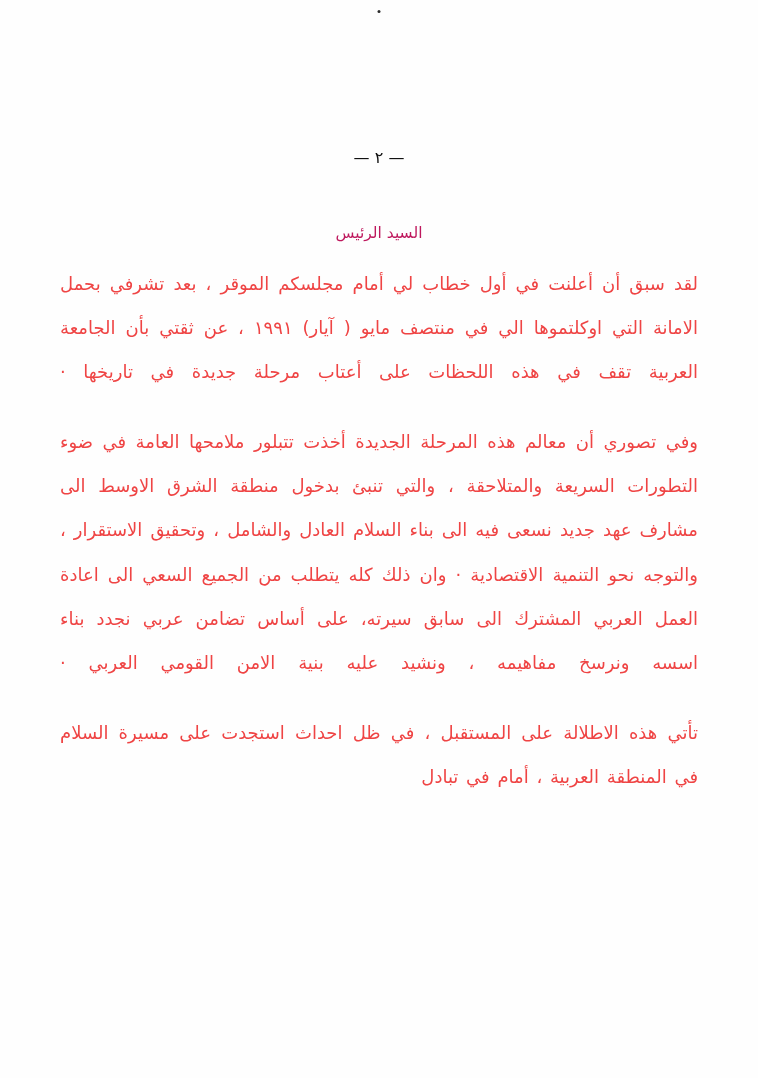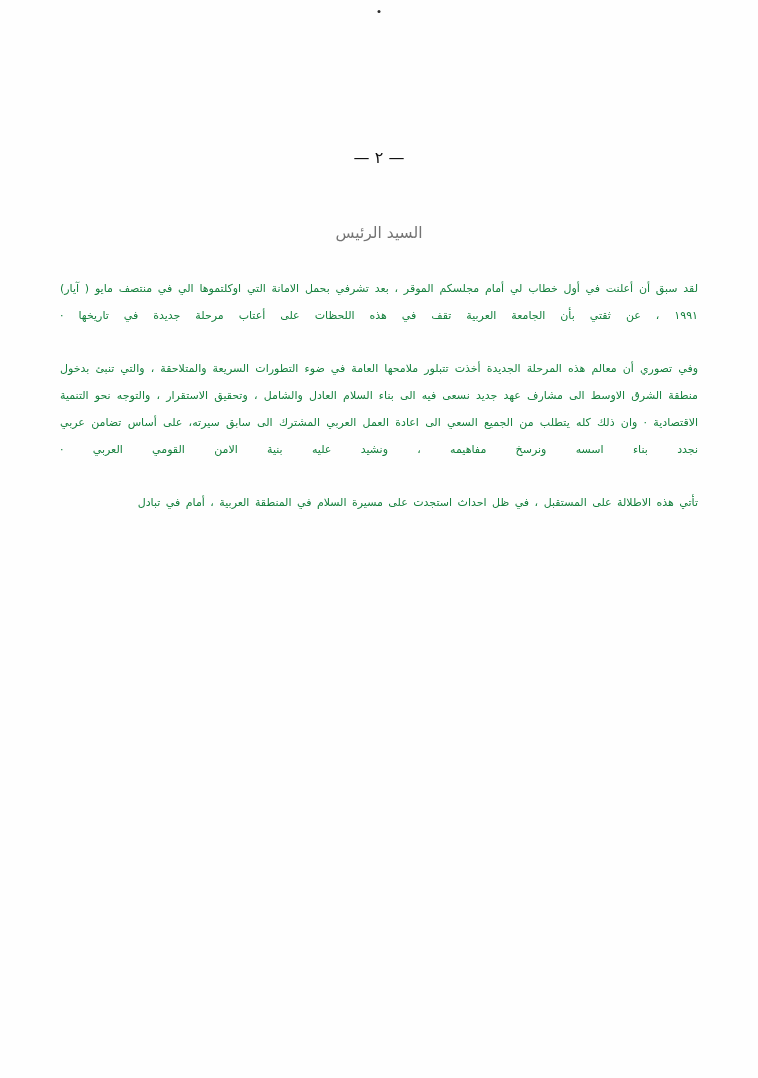--- a/index.html
+++ b/index.html
@@ -45,30 +45,30 @@
     position: absolute;
     top: 224px;
     right: 60px;
     left: 60px;
     direction: rtl;
   }
   .salutation {
     text-align: center;
     font-size: 15.5px;
     letter-spacing: 1.5px;
-    margin-bottom: 34px;
-    color: #737373;
+    margin-bottom: 20px;
+    color: #be185d;
   }
   p.para {
     margin: 0 0 26px 0;
-    font-size: 11px;
+    font-size: 18px;
     line-height: 2.45;
     text-align: justify;
     text-align-last: justify;
-    color: #15803d;
+    color: #ef4444;
     letter-spacing: 0.2px;
     word-spacing: 2px;
   }
   p.para.last-ragged {
     text-align-last: right;
   }
 </style>
 </head>
 <body>
 

